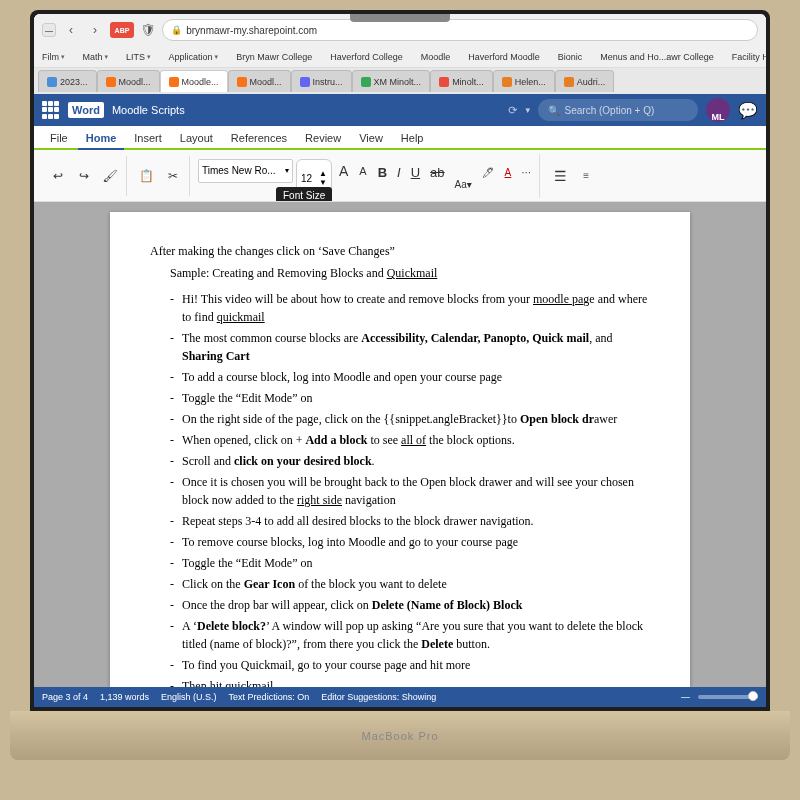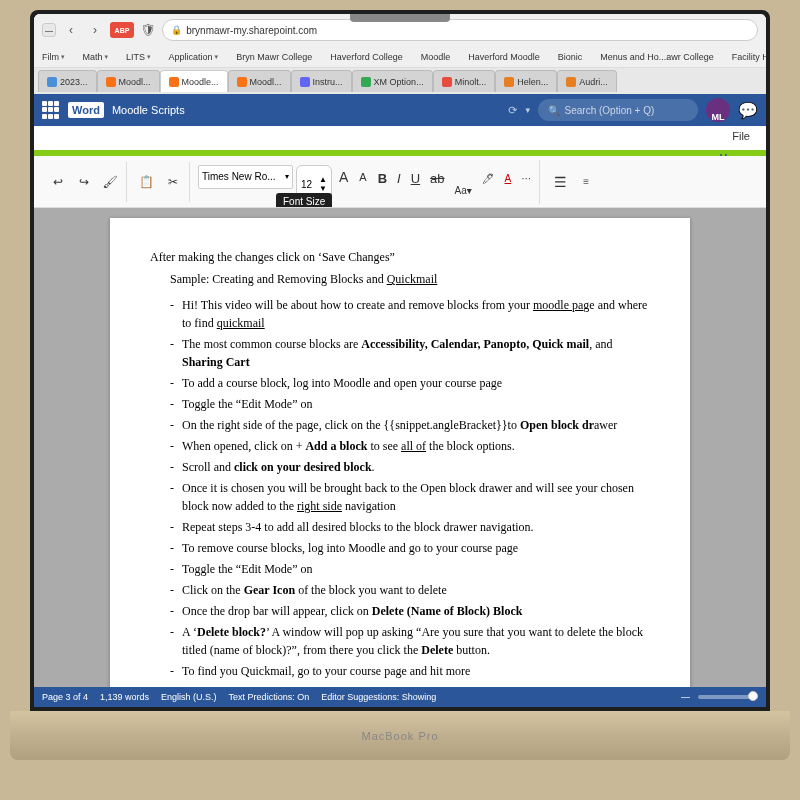--- a/index.html
+++ b/index.html
@@ -256,28 +256,27 @@
     }
 
     .word-comment-icon {
       color: white;
       font-size: 16px;
     }
 
     
     .ribbon-tabs {
       background: white;
-      border-bottom: 6px solid #84cc16;
+      border-bottom: 2px solid #84cc16;
       display: flex;
       align-items: flex-end;
       padding: 0 8px;
-      height: 30px;
+      height: 24px;
       flex-shrink: 0;
       gap: 2px;
-      flex-direction: column;
     }
 
     .ribbon-tab {
       padding: 4px 8px;
       font-size: 11px;
       color: #333;
       cursor: pointer;
       border-bottom: 2px solid transparent;
       margin-bottom: -2px;
     }
@@ -590,21 +589,21 @@
           <div class="tab">
             <div class="tab-icon" style="background:#f97316;"></div>
             <span>Moodl...</span>
           </div>
           <div class="tab">
             <div class="tab-icon" style="background:#6366f1;"></div>
             <span>Instru...</span>
           </div>
           <div class="tab">
             <div class="tab-icon" style="background:#34a853;"></div>
-            <span>XM Option...</span>
+            <span>XM Minolt...</span>
           </div>
           <div class="tab">
             <div class="tab-icon" style="background:#e74c3c;"></div>
             <span>Minolt...</span>
           </div>
           <div class="tab">
             <div class="tab-icon" style="background:#e67e22;"></div>
             <span>Helen...</span>
           </div>
           <div class="tab">

